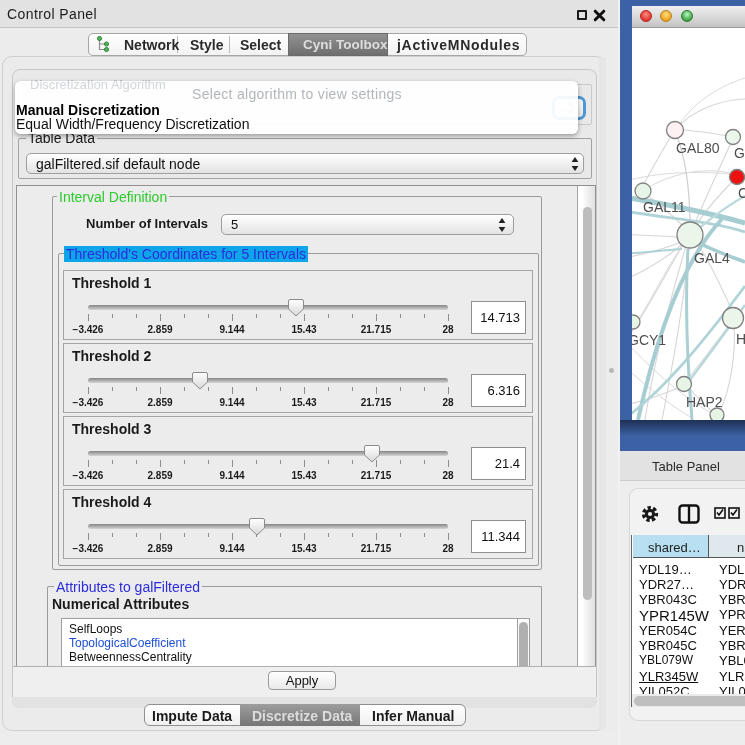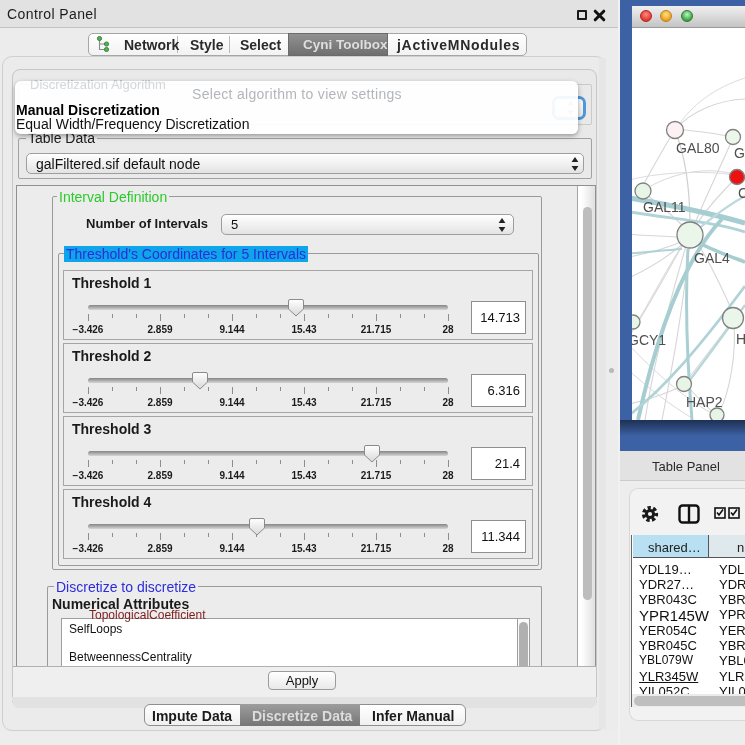--- a/index.html
+++ b/index.html
@@ -222,27 +222,27 @@
           <stop offset="0" stop-color="#ffffff"></stop>
           <stop offset="1" stop-color="#d8d8d8"></stop>
         </linearGradient>
       </defs>
     </svg>
     <div class="abs" style="left:471px;top:520px;width:55px;height:33px;background:#fff;border:1.5px solid #8f8f8f;"></div>
     <div class="abs" style="left:471px;top:529px;width:49px;text-align:right;font-size:13px;color:#111;">11.344</div>
   </div>
 
 <div class="gbox" style="left:47px;top:586px;width:495px;height:95px;border-color:#9a9a9a;border-bottom:none;"></div>
-<div class="abs" style="left:54px;top:579px;background:#ececec;padding:0 2px;font-size:14px;color:#2c2cdc;">Discretize to discretize</div>
+<div class="abs" style="left:54px;top:579px;background:#ececec;padding:0 2px;font-size:14px;color:#2c2cdc;">Attributes to galFiltered</div>
 <div class="abs" style="left:52px;top:596px;font-size:14px;font-weight:bold;color:#1a1a1a;">Numerical Attributes</div>
 <div class="abs" style="left:61px;top:618px;width:456px;height:49px;background:#ffffff;border:1px solid #9e9e9e;border-right:none;"></div>
 <div class="abs" style="left:517px;top:618px;width:13px;height:49px;background:#fafafa;border:1px solid #9e9e9e;"></div>
 <div class="abs" style="left:519px;top:622px;width:9px;height:45px;background:#b0b0b0;border-radius:4.5px 4.5px 0 0;"></div>
 <div class="abs" style="left:69px;top:622px;font-size:12px;color:#111;">SelfLoops</div>
-<div class="abs" style="left:69px;top:608px;font-size:12px;color:#7f1d1d;margin-left:20px;">TopologicalCoefficient</div>
+<div class="abs" style="left:69px;top:636px;font-size:12px;color:#1d4ed8;">TopologicalCoefficient</div>
 <div class="abs" style="left:69px;top:650px;font-size:12px;color:#111;">BetweennessCentrality</div>
 
 <div class="abs" style="left:13px;top:666px;width:583px;height:31px;background:#efefef;border-top:1px solid #b0b0b0;"></div>
 <div class="abs" style="left:12px;top:697px;width:585px;height:11px;background:#e2e2e2;border-radius:0 0 8px 8px;"></div>
 <div class="abs" style="left:268px;top:671px;width:68px;height:19px;background:linear-gradient(#ffffff,#e9e9e9);border:1px solid #9b9b9b;border-radius:4px;text-align:center;font-size:13px;color:#111;line-height:17px;">Apply</div>
 
 <div class="abs" style="left:144px;top:704px;width:322px;height:22px;background:linear-gradient(#ffffff,#f0f0f0);border:1px solid #8f8f8f;border-radius:6px;"></div>
 <div class="abs" style="left:240px;top:704px;width:120px;height:22px;background:linear-gradient(#9d9d9d,#767676);"></div>
 <div class="abs" style="left:152px;top:708px;font-size:14px;font-weight:bold;color:#1a1a1a;">Impute Data</div>
 <div class="abs" style="left:252px;top:708px;font-size:14px;font-weight:bold;color:#dcdcdc;">Discretize Data</div>

